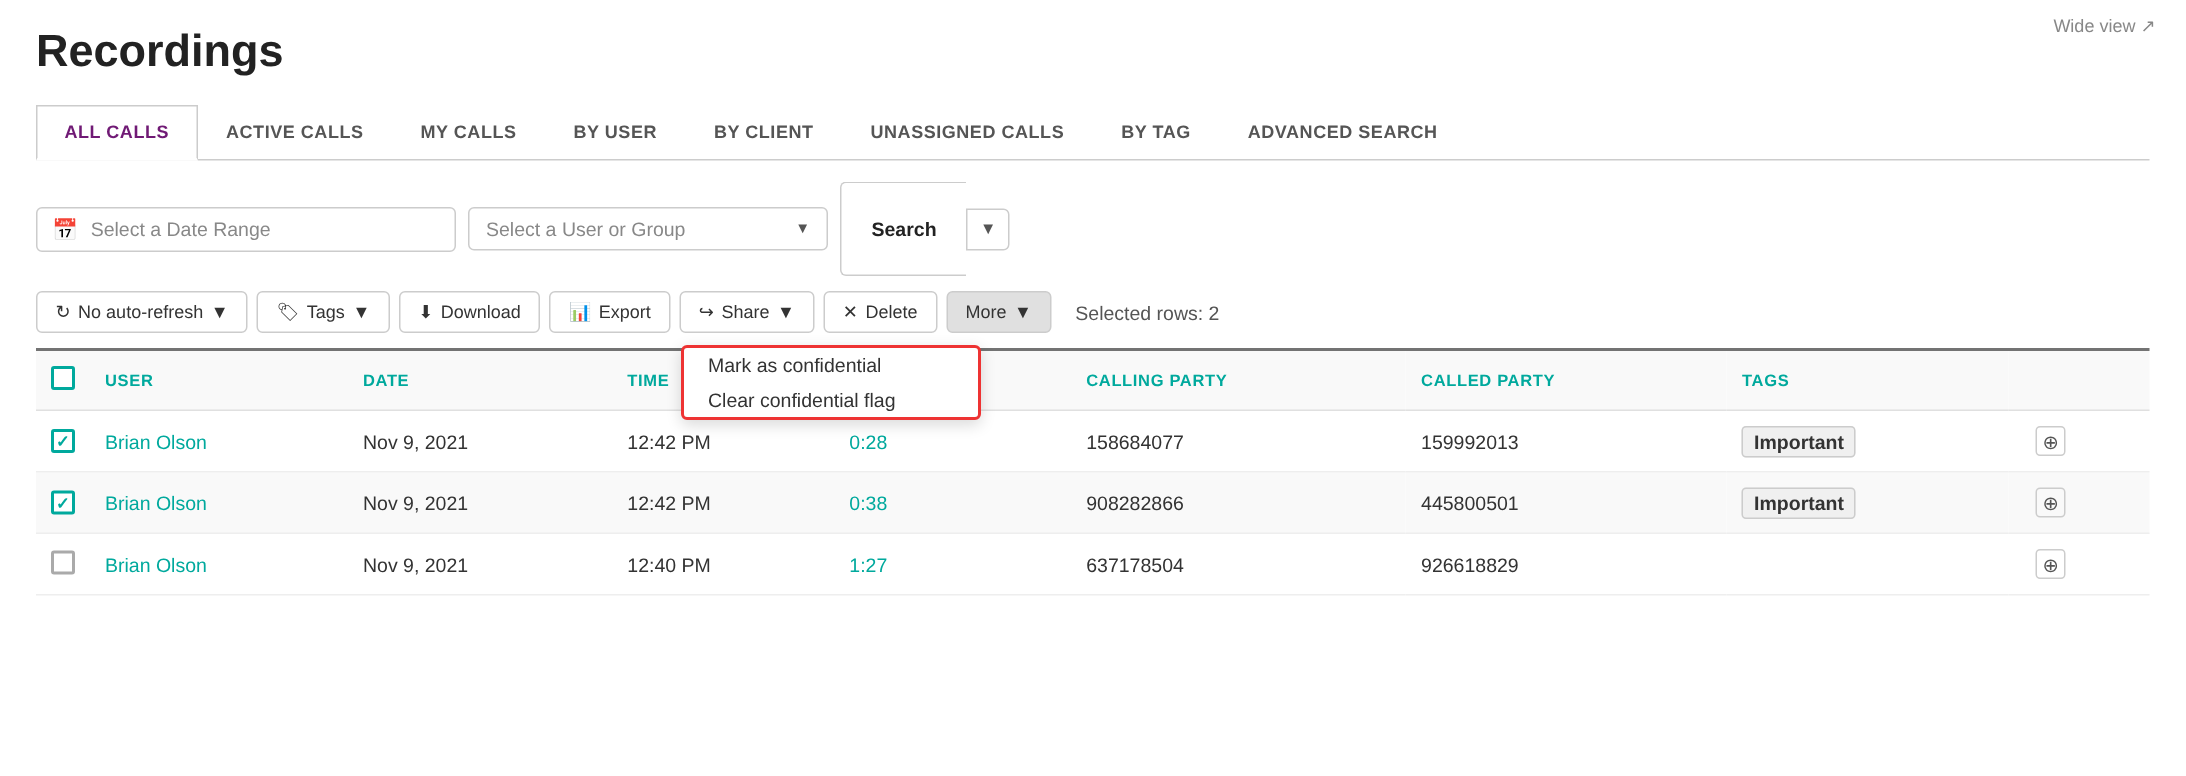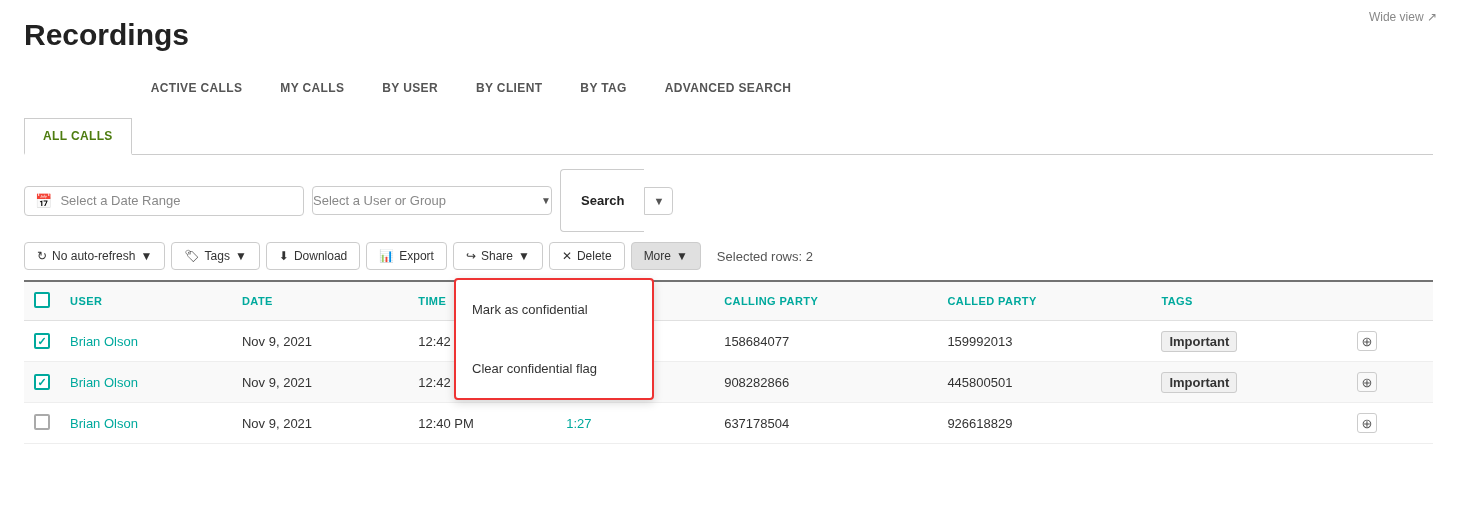--- a/index.html
+++ b/index.html
@@ -41,22 +41,21 @@
       cursor: pointer;
       border: 1px solid transparent;
       border-bottom: none;
       margin-bottom: -1px;
       letter-spacing: 0.03em;
     }
     .tab.active {
       border: 1px solid #ccc;
       border-bottom: 2px solid #fff;
       background: #fff;
-      color: #4d7c0f;
-      margin-top: 48px;
+      color: #701a75;
     }
     
     .filter-row {
       display: flex;
       align-items: center;
       gap: 8px;
       margin-bottom: 10px;
     }
     .filter-date {
       display: flex;
@@ -73,21 +72,21 @@
     }
     .filter-date .cal-icon {
       color: #555;
       font-size: 14px;
     }
     .filter-user {
       display: flex;
       align-items: center;
       border: 1px solid #ccc;
       border-radius: 4px;
-      padding: 6px 0;
+      padding: 6px 11px;
       min-width: 240px;
       gap: 5px;
       color: #888;
       cursor: pointer;
       background: #fff;
       font-size: 13px;
       justify-content: space-between;
     }
     .filter-search {
       flex: 1;
@@ -179,21 +178,21 @@
       top: 36px;
       left: 430px;
       background: #fff;
       border: 2px solid #e33;
       border-radius: 4px;
       z-index: 100;
       min-width: 200px;
       box-shadow: 0 3px 10px rgba(0,0,0,0.15);
     }
     .dropdown-item {
-      padding: 22px 16px;
+      padding: 4px 16px;
       font-size: 13px;
       color: #333;
       cursor: pointer;
       white-space: nowrap;
     }
     
     .table-container {
       border-top: 2px solid #737373;
       width: 100%;
     }
@@ -298,20 +297,21 @@
   </div>
 
   <h1>Recordings</h1>
 
   <div class="tabs">
     <div class="tab active">ALL CALLS</div>
     <div class="tab">ACTIVE CALLS</div>
     <div class="tab">MY CALLS</div>
     <div class="tab">BY USER</div>
     <div class="tab">BY CLIENT</div>
+    <div class="tab">UNASSIGNED CALLS</div>
     <div class="tab">BY TAG</div>
     <div class="tab">ADVANCED SEARCH</div>
   </div>
 
   <div class="filter-row">
     <div class="filter-date">
       <span class="cal-icon">📅</span>
       <span>Select a Date Range</span>
     </div>
     <div class="filter-user">

